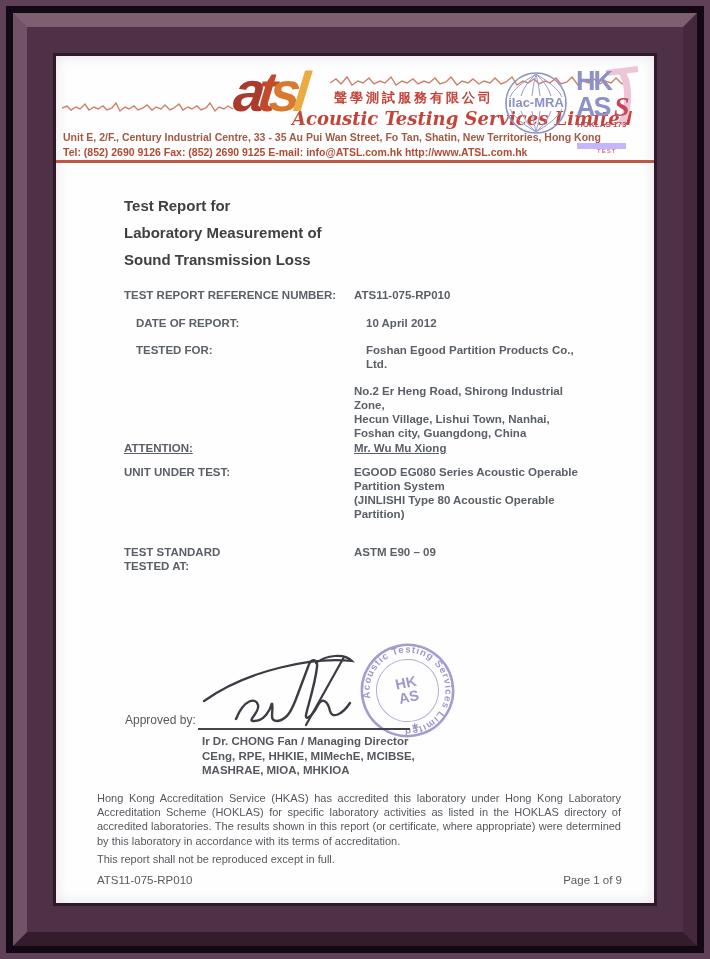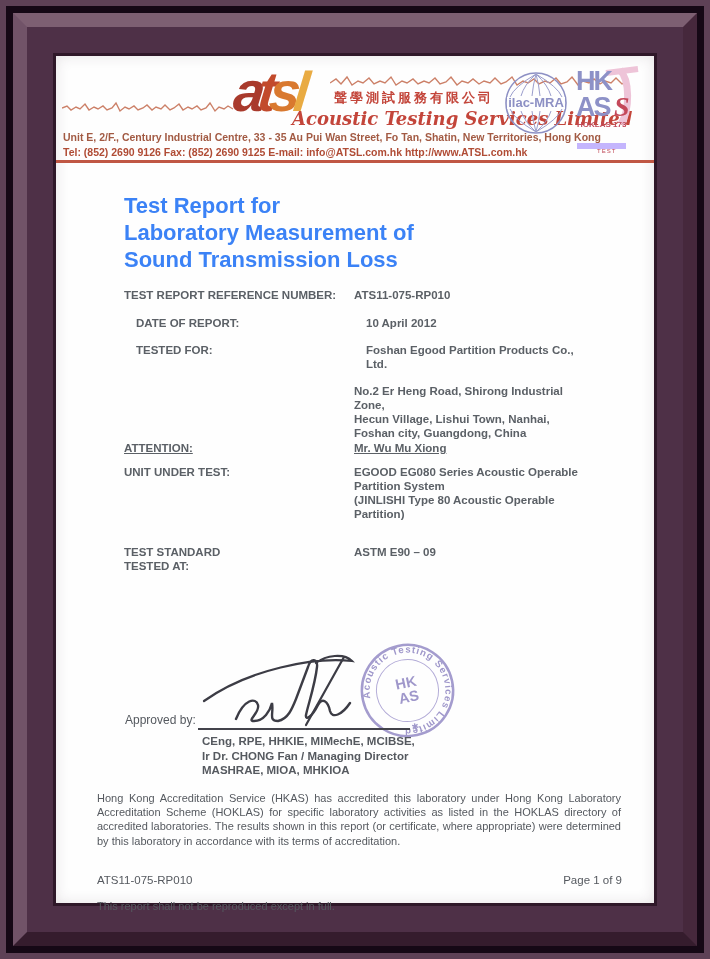--- a/index.html
+++ b/index.html
@@ -24,39 +24,39 @@
     color:#a25a43;white-space:nowrap;}
   .hdr-contacts{position:absolute;left:7px;top:90px;font-size:10.5px;font-weight:bold;
     color:#b04c35;white-space:nowrap;}
   .hdr-rule{position:absolute;left:0;right:0;top:104px;height:3px;background:#c05744;}
   .ilac-logo{position:absolute;left:448px;top:15px;}
   .hkas-logo{position:absolute;left:520px;top:10px;width:66px;}
   .hoklas-label{position:absolute;left:521px;top:64px;font-size:8px;font-weight:bold;
     color:#c04a58;border-bottom:6px solid #c4b5fd;padding-bottom:14px;white-space:nowrap;}
   .hoklas-sub{position:absolute;left:541px;top:92px;font-size:6px;color:#c04a58;letter-spacing:1px;}
   
-  .title-block{position:absolute;left:68px;top:136px;color:#3b82f6;font-size:22px;
+  .title-block{position:absolute;left:68px;top:136px;color:#404040;font-size:15px;
     font-weight:bold;line-height:27px;}
   .fields{position:absolute;left:68px;top:232px;width:466px;color:#5b6066;}
   .frow{display:flex;align-items:flex-start;}
   .flabel{width:230px;flex:0 0 230px;font-size:11.5px;font-weight:bold;line-height:14px;}
   .fvalue{flex:1;font-size:11.5px;font-weight:bold;line-height:14px;white-space:pre-line;}
   .mb14{margin-bottom:14px;} .mb13{margin-bottom:13px;padding-left:12px;} .mb12{margin-bottom:0;}
   .mb10{margin-bottom:10px;text-decoration:underline;} .mb24{margin-bottom:24px;} .mb1{margin-bottom:1px;}
   
   .approved-label{position:absolute;left:69px;top:657px;font-size:12px;color:#55595f;}
   .sig-svg{position:absolute;left:138px;top:595px;}
   .sig-line{position:absolute;left:142px;top:672px;width:212px;border-top:2px solid #43434b;}
   .sig-name{position:absolute;left:146px;top:678px;font-size:11.5px;font-weight:bold;
     line-height:14.5px;color:#55595f;}
   .stamp{position:absolute;left:303px;top:586px;transform:rotate(-12deg);opacity:.85;}
   
   .accr-para{position:absolute;left:41px;top:735px;width:524px;font-size:11px;
     line-height:14.2px;color:#55595f;text-align:justify;}
-  .repro-note{position:absolute;left:41px;top:797px;font-size:11px;color:#55595f;margin-top:47px;}
+  .repro-note{position:absolute;left:41px;top:797px;font-size:11px;color:#55595f;}
   .foot-row{position:absolute;left:41px;right:32px;top:818px;display:flex;
     justify-content:space-between;font-size:11.5px;color:#55595f;}
 </style>
 </head>
 <body>
 
 <div class="frame-rim">
  <div class="frame-dark">
   <div class="frame-body">
    <div class="page">
@@ -164,22 +164,22 @@
         <text font-size="10" font-weight="bold" fill="#8f86c2" letter-spacing="1" font-family="Liberation Sans, sans-serif">
           <textPath href="#ringpath">Acoustic Testing Services Limited</textPath>
         </text>
         <text x="50" y="47" text-anchor="middle" font-size="15" font-weight="bold" fill="#8f86c2" font-family="Liberation Sans, sans-serif">HK</text>
         <text x="50" y="62" text-anchor="middle" font-size="15" font-weight="bold" fill="#8f86c2" font-family="Liberation Sans, sans-serif">AS</text>
         <text x="50" y="91" text-anchor="middle" font-size="9" fill="#8f86c2">✱</text>
       </svg>
       <div class="approved-label">Approved by:</div>
       <div class="sig-line"></div>
       <div class="sig-name">
+        <div>Ir Dr. CHONG Fan / Managing Director</div>
         <div>CEng, RPE, HHKIE, MIMechE, MCIBSE,</div>
-        <div>Ir Dr. CHONG Fan / Managing Director</div>
         <div>MASHRAE, MIOA, MHKIOA</div>
       </div>
     </div>
 
     <div>
       <div class="accr-para">Hong Kong Accreditation Service (HKAS) has accredited this laboratory under Hong Kong Laboratory Accreditation Scheme (HOKLAS) for specific laboratory activities as listed in the HOKLAS directory of accredited laboratories. The results shown in this report (or certificate, where appropriate) were determined by this laboratory in accordance with its terms of accreditation.</div>
       <div class="repro-note">This report shall not be reproduced except in full.</div>
       <div class="foot-row">
         <span>ATS11-075-RP010</span>
         <span>Page 1 of 9</span>

